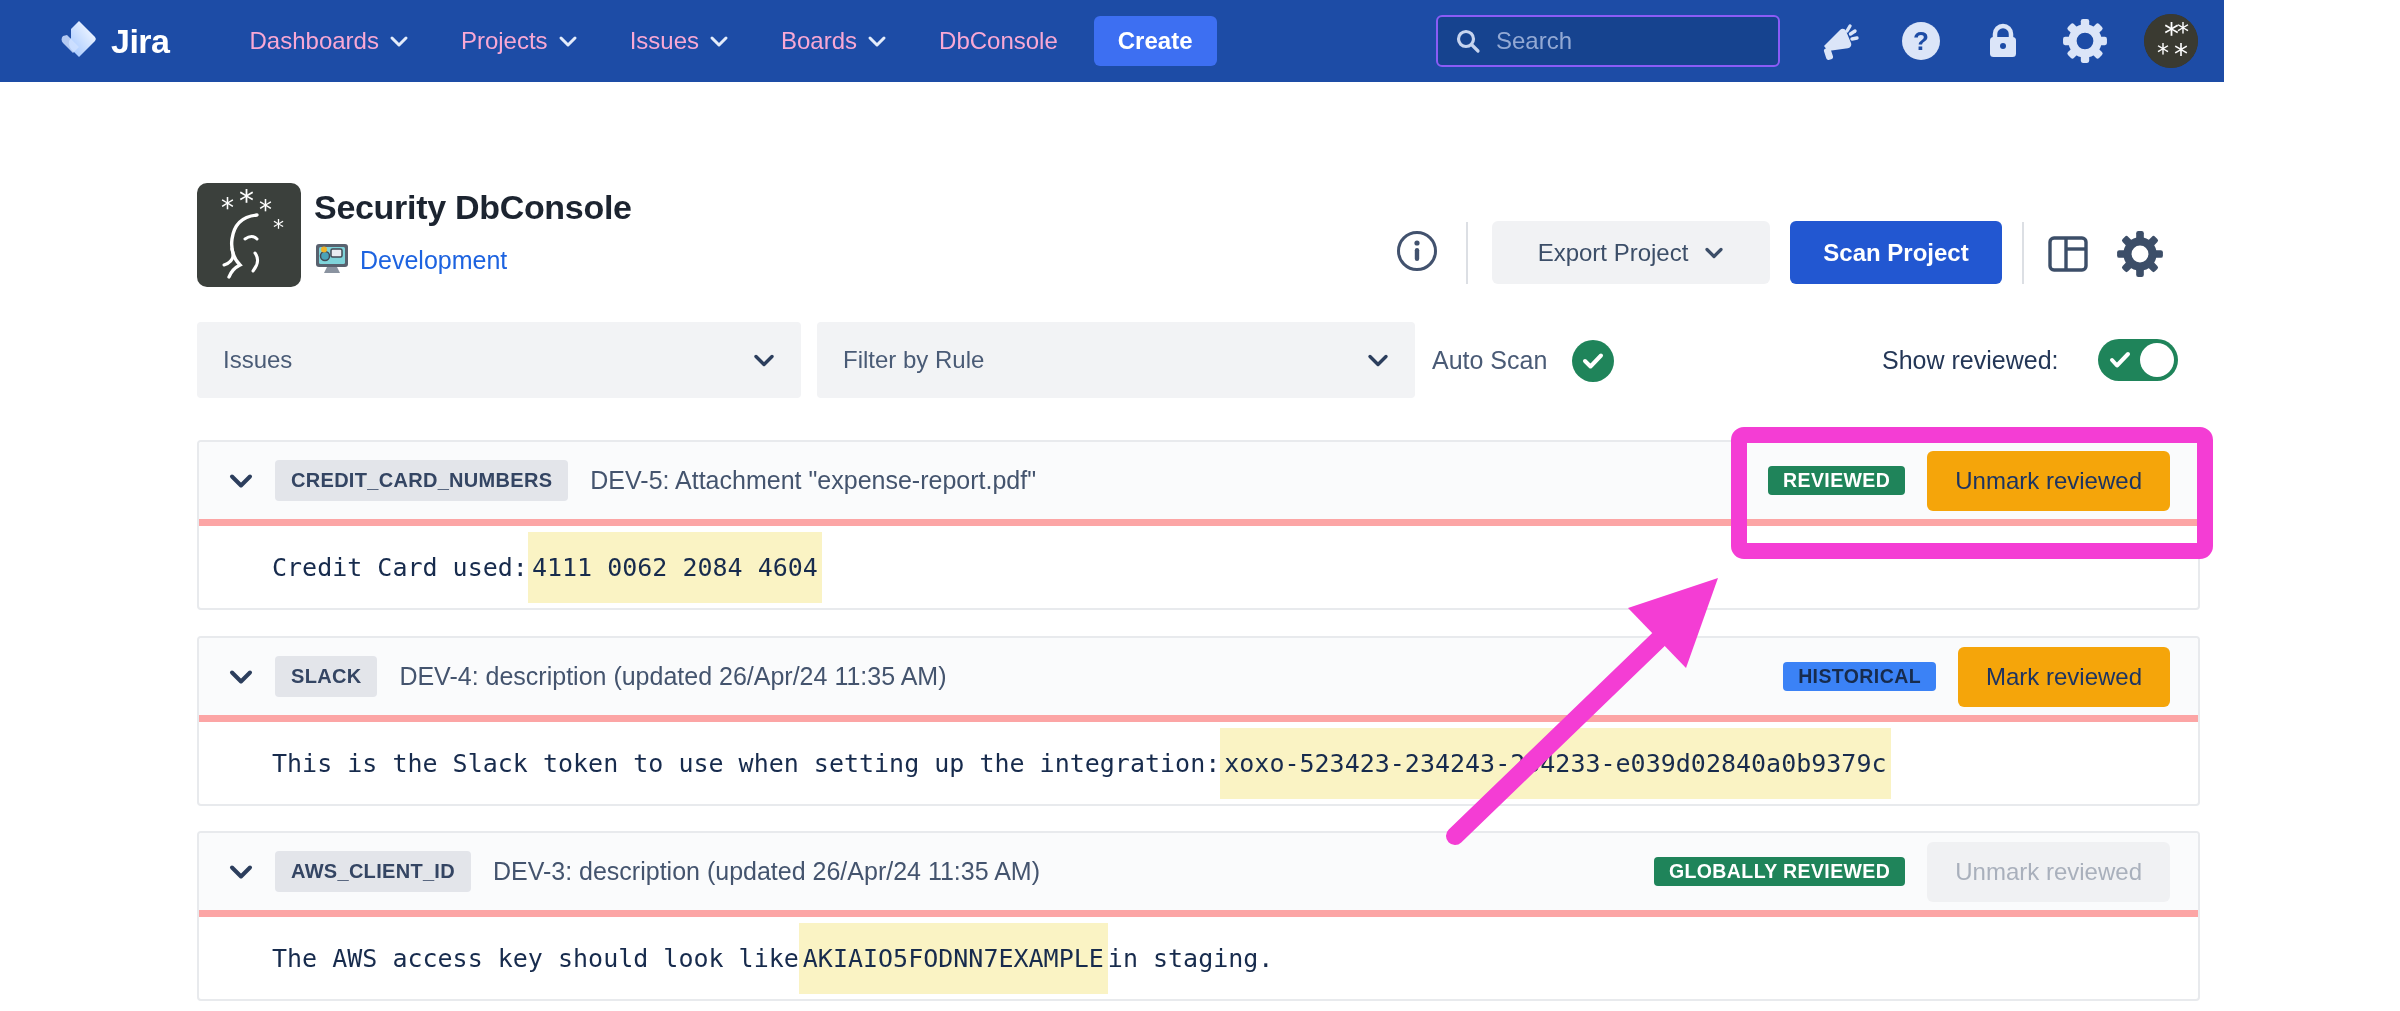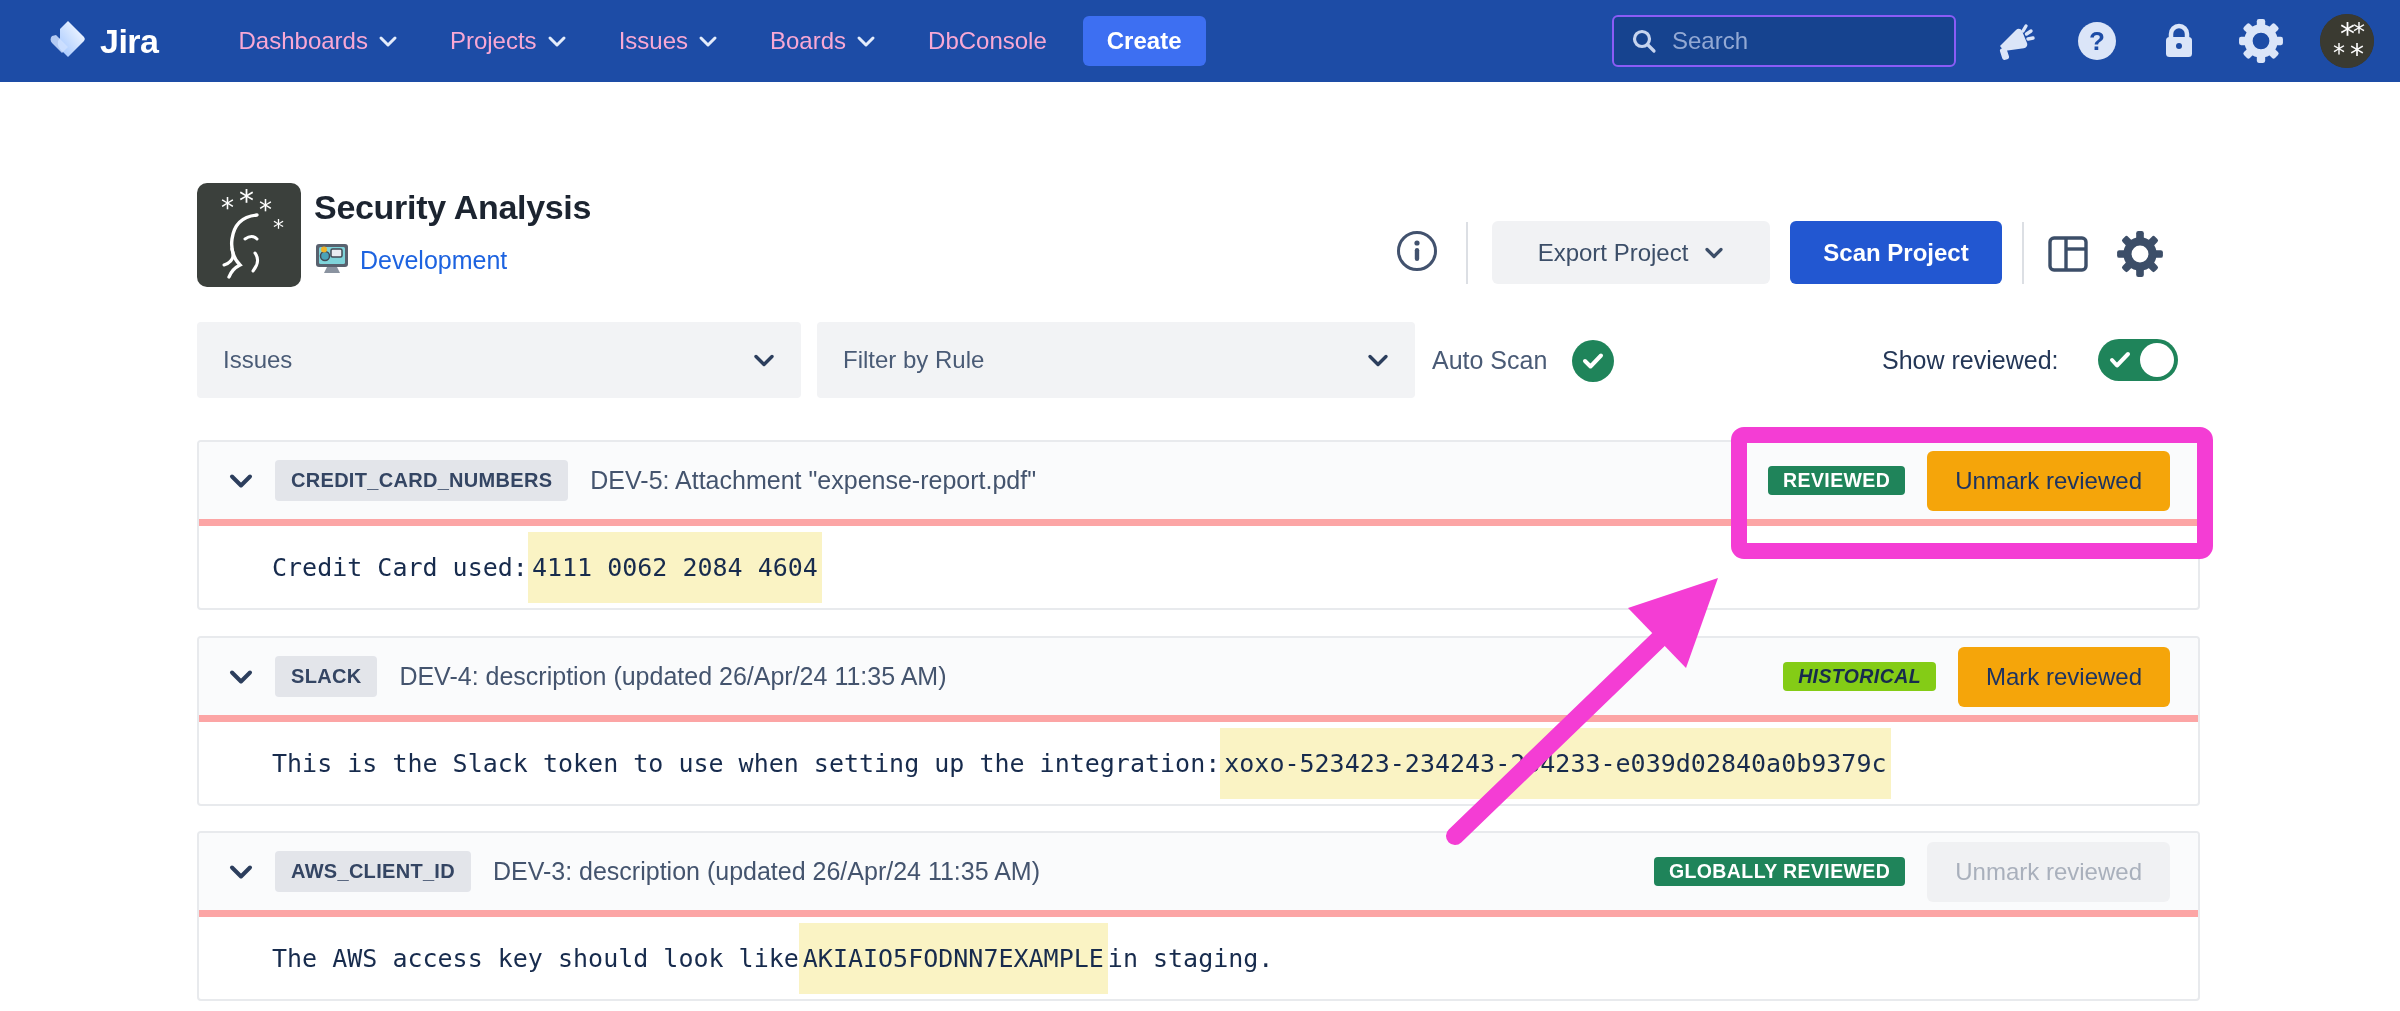--- a/index.html
+++ b/index.html
@@ -1,21 +1,21 @@
 <!DOCTYPE html>
 <html><head>
 <meta charset="utf-8">
 <style>
   * { margin:0; padding:0; box-sizing:border-box; }
   body { font-family:"Liberation Sans", sans-serif; background:#ffffff; }
   .canvas { position:relative; width:2400px; height:1011px; background:#ffffff; overflow:hidden; }
 
   
-  .nav { position:absolute; top:0; left:0; width:2400px; height:82px; background:#1d4ca6;
-         display:flex; align-items:center; }
+  .nav { position:absolute; top:0; left:0; width:2224px; height:82px; background:#1d4ca6;
+         display:flex; align-items:center;padding-left:11px; }
   .nav-left { display:flex; align-items:center; margin-left:46px; }
   .brand { display:flex; align-items:center; gap:10px; }
   .brand-text { color:#ffffff; font-size:34px; font-weight:600; letter-spacing:-0.5px; }
   .nav-menu { display:flex; align-items:center; gap:52px; margin-left:80px; }
   .nav-item { display:flex; align-items:center; gap:10px; color:#f9a8d4; font-size:24px;
               font-weight:400; cursor:pointer; }
   .btn-create { margin-left:36px; height:50px; padding:0 24px; background:#3d6ff2; border:none;
                 border-radius:6px; color:#ffffff; font-size:24px; font-weight:600;
                 font-family:inherit; cursor:pointer; }
   .nav-right { position:absolute; right:26px; top:0; height:82px; display:flex; align-items:center; gap:36px; }
@@ -71,21 +71,21 @@
   .card-head { height:84px; background:#fafbfc; border-bottom:7px solid #fca5a5;
                display:flex; align-items:center; border-radius:3px 3px 0 0; }
   .chev { margin-left:30px; cursor:pointer; display:flex; }
   .rule-badge { margin-left:22px; background:#e3e5ea; border-radius:4px; padding:9px 16px;
                 color:#344563; font-size:20px; font-weight:700; letter-spacing:0.3px; }
   .row-title { margin-left:22px; color:#44546e; font-size:25px; }
   .head-right { margin-left:auto; margin-right:28px; display:flex; align-items:center; gap:22px; }
   .status-badge { border-radius:4px; padding:3px 15px; font-size:19.5px; font-weight:700;
                   letter-spacing:0.4px; }
   .badge-green { background:#1f845a; color:#ffffff; }
-  .badge-orange { background:#84cc16; color:#172b4d;font-style:italic; }
+  .badge-orange { background:#3b82f6; color:#172b4d; }
   .action-btn { height:60px; padding:0 28px; border:none; border-radius:6px; background:#f5a50a;
                 color:#1d3461; font-size:24px; font-weight:500; font-family:inherit; cursor:pointer; }
   .action-btn.disabled { background:#f0f1f3; color:#a9b0bc; cursor:default; }
   .card-body { height:83px; display:flex; align-items:center; padding-left:73px;
                font-family:"DejaVu Sans Mono", monospace; font-size:25px; color:#172b4d; }
   .hl { background:#faf3c4; padding:21px 4px; }
 
   
   .annotation { position:absolute; left:0; top:0; pointer-events:none; z-index:10; }
 </style>
@@ -210,21 +210,21 @@
       <text x="24" y="34" font-family="DejaVu Sans, sans-serif" font-size="26" fill="#ffffff">*</text>
       <text x="42" y="28" font-family="DejaVu Sans, sans-serif" font-size="30" fill="#ffffff">*</text>
       <text x="62" y="36" font-family="DejaVu Sans, sans-serif" font-size="26" fill="#ffffff">*</text>
       <text x="76" y="52" font-family="DejaVu Sans, sans-serif" font-size="22" fill="#ffffff">*</text>
       <path d="M60 32 q-22 2 -25 24 q-2 16 8 26 q-8 4 -11 12" fill="none" stroke="#ffffff" stroke-width="3.4" stroke-linecap="round"></path>
       <path d="M48 56 q7 -5 12 0" fill="none" stroke="#ffffff" stroke-width="3" stroke-linecap="round"></path>
       <path d="M27 82 q12 -4 8 -16" fill="none" stroke="#ffffff" stroke-width="3" stroke-linecap="round"></path>
       <path d="M58 70 q6 8 -2 18" fill="none" stroke="#ffffff" stroke-width="3" stroke-linecap="round"></path>
     </svg>
   </div>
-  <div class="page-title">Security Analysis</div>
+  <div class="page-title">Security DbConsole</div>
   <div class="breadcrumb">
     <span>
       <svg width="36" height="36" viewBox="0 0 36 36">
         <rect x="2" y="4" width="32" height="23" rx="3" fill="#59616e"></rect>
         <rect x="5" y="7" width="26" height="17" rx="1.5" fill="#7fd4da"></rect>
         <rect x="17" y="9" width="11" height="8" rx="1.5" fill="#e8edf2" stroke="#434a55" stroke-width="1.5"></rect>
         <circle cx="11" cy="16" r="4.5" fill="#4aa3b8" stroke="#434a55" stroke-width="1.5"></circle>
         <circle cx="10" cy="9.5" r="3" fill="#f0b429"></circle>
         <path d="M13 27 h10 l3 6 h-16 Z" fill="#8a93a0"></path>
       </svg>

